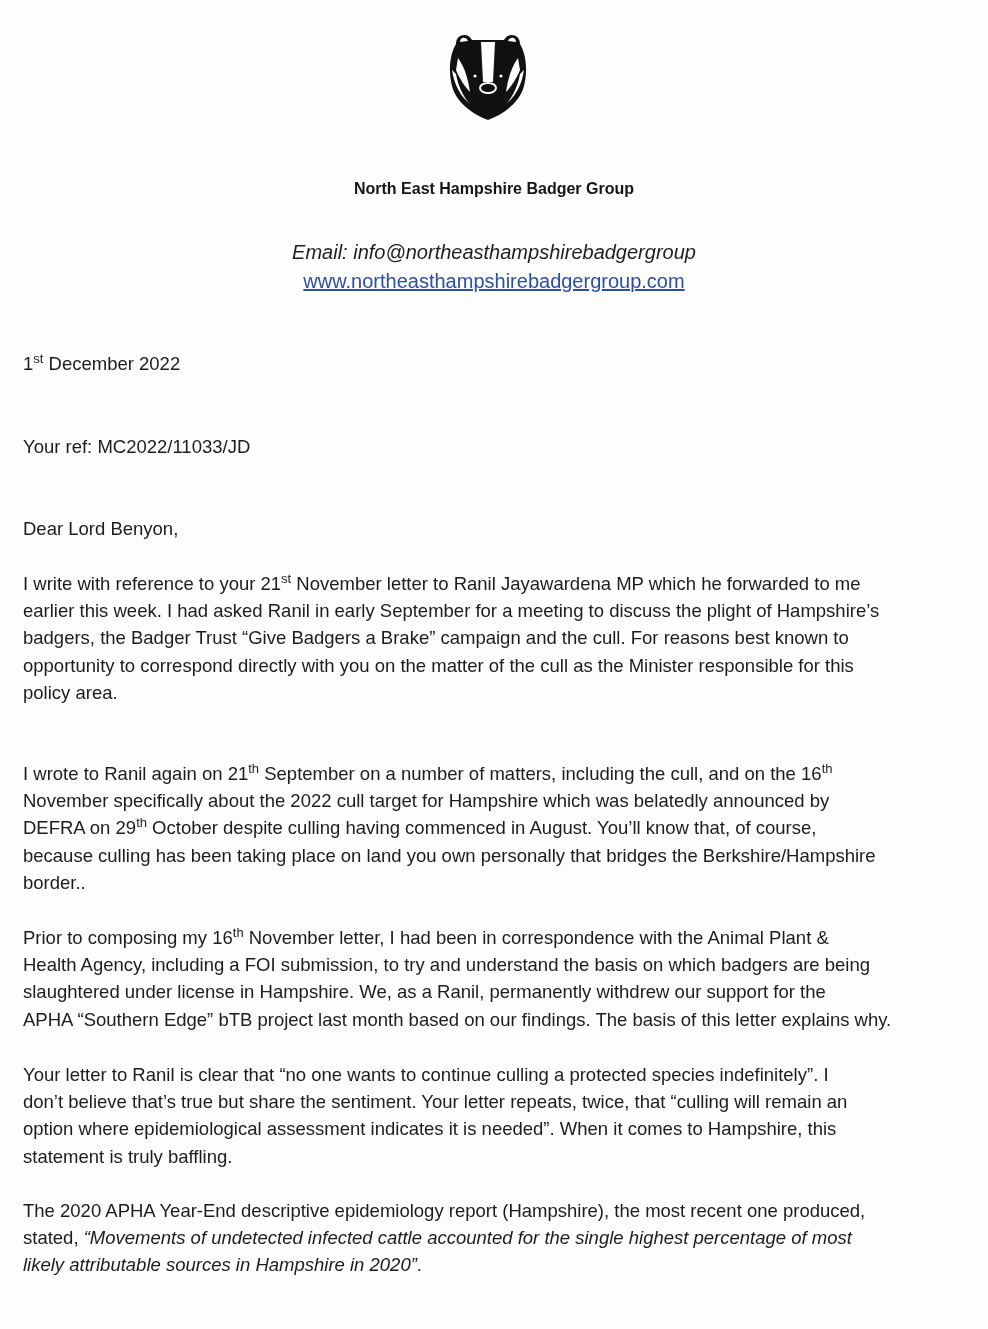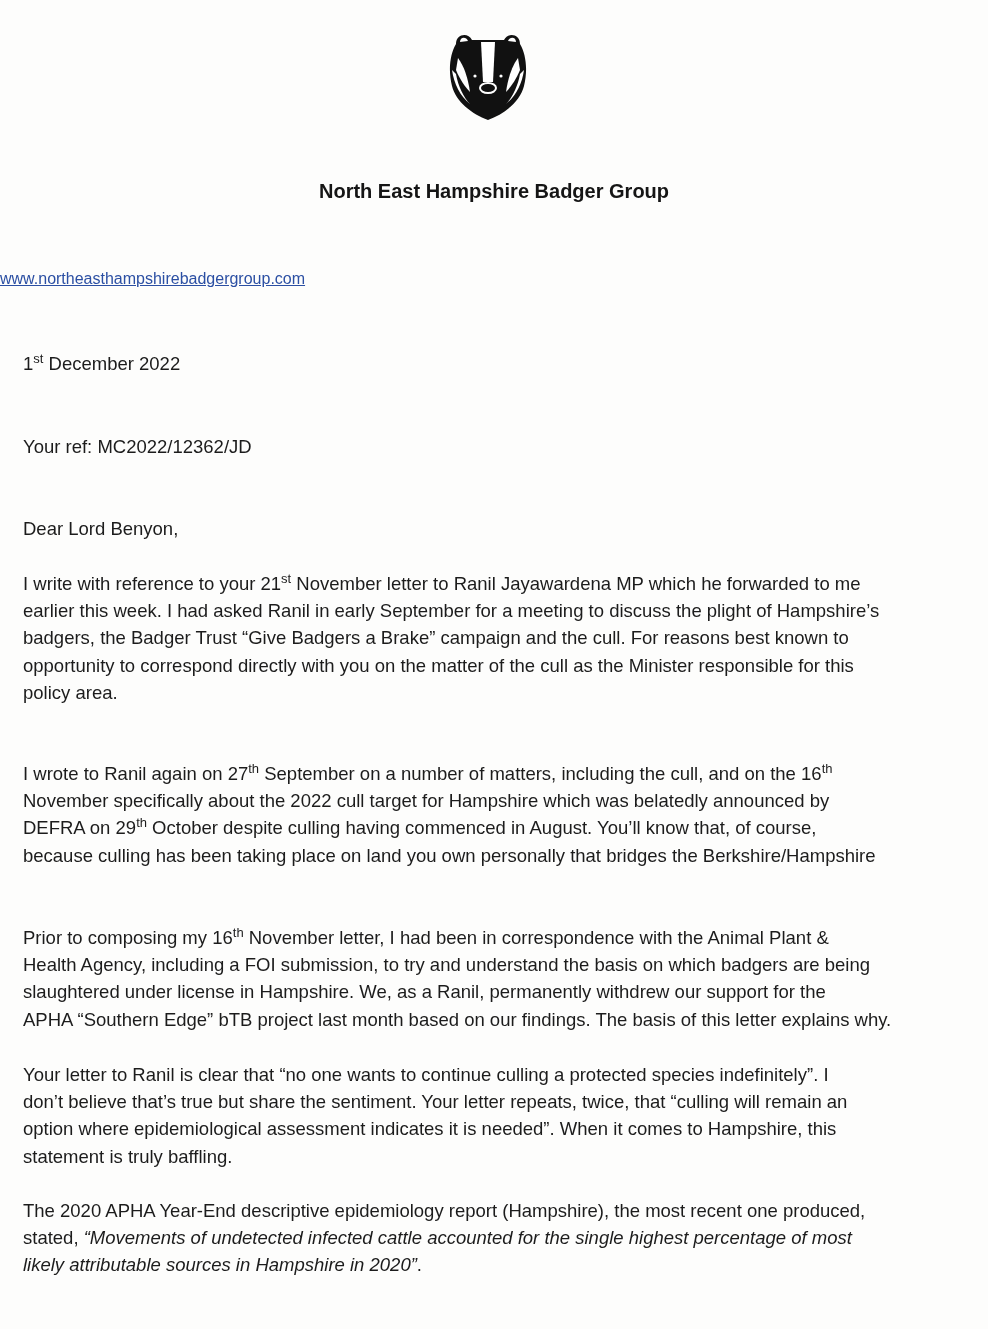--- a/index.html
+++ b/index.html
@@ -24,39 +24,40 @@
       width: 84px;
       height: 92px;
     }
     .org-name {
       position: absolute;
       top: 180px;
       left: 0;
       width: 988px;
       text-align: center;
       font-weight: bold;
-      font-size: 20px;
+      font-size: 16px;
       color: #151515;
     }
     .email {
       position: absolute;
       top: 241px;
       left: 0;
       width: 988px;
       text-align: center;
       font-style: italic;
       font-size: 20px;
       color: #1e1e1e;
     }
     .website {
       position: absolute;
       top: 270px;
       left: 0;
       width: 988px;
-      font-size: 16px;
+      text-align: center;
+      font-size: 20px;
     }
     .website a {
       color: #2b4fa3;
       text-decoration: underline;
     }
     .line {
       position: absolute;
       left: 23px;
       font-size: 18.5px;
       color: #1c1c1c;
@@ -94,43 +95,45 @@
     <path d="M12 28 C18 36 22 48 24 62 C20 58 14 50 10 40 Z" fill="#fff"></path>
     <path d="M72 28 C66 36 62 48 60 62 C64 58 70 50 74 40 Z" fill="#fff"></path>
     <path d="M6 40 C8 54 14 66 24 74 C18 68 12 56 10 44 Z" fill="#fff"></path>
     <path d="M78 40 C76 54 70 66 60 74 C66 68 72 56 74 44 Z" fill="#fff"></path>
     <ellipse cx="42" cy="58" rx="8" ry="5" fill="#111" stroke="#fff" stroke-width="2"></ellipse>
     <circle cx="29" cy="46" r="1.6" fill="#fff"></circle>
     <circle cx="55" cy="46" r="1.6" fill="#fff"></circle>
   </svg>
 
   <div class="org-name">North East Hampshire Badger Group</div>
+  <div class="email">Email: info@northeasthampshirebadgergroup</div>
   <div class="website">
     <a>www.northeasthampshirebadgergroup.com</a>
   </div>
 
   <div class="line date"><span>1</span><sup>st</sup><span> December 2022</span></div>
 
-  <div class="line ref">Your ref: MC2022/12362/JD</div>
+  <div class="line ref">Your ref: MC2022/11033/JD</div>
 
   <div class="line salutation">Dear Lord Benyon,</div>
 
   <div class="para p1">
     <span class="row"><span>I write with reference to your 21</span><sup>st</sup><span> November letter to Ranil Jayawardena MP which he forwarded to me</span></span>
     <span class="row">earlier this week. I had asked Ranil in early September for a meeting to discuss the plight of Hampshire’s</span>
     <span class="row">badgers, the Badger Trust “Give Badgers a Brake” campaign and the cull. For reasons best known to</span>
     <span class="row">opportunity to correspond directly with you on the matter of the cull as the Minister responsible for this</span>
     <span class="row">policy area.</span>
   </div>
 
   <div class="para p2">
-    <span class="row"><span>I wrote to Ranil again on 27</span><sup>th</sup><span> September on a number of matters, including the cull, and on the 16</span><sup>th</sup></span>
+    <span class="row"><span>I wrote to Ranil again on 21</span><sup>th</sup><span> September on a number of matters, including the cull, and on the 16</span><sup>th</sup></span>
     <span class="row">November specifically about the 2022 cull target for Hampshire which was belatedly announced by</span>
     <span class="row"><span>DEFRA on 29</span><sup>th</sup><span> October despite culling having commenced in August. You’ll know that, of course,</span></span>
     <span class="row">because culling has been taking place on land you own personally that bridges the Berkshire/Hampshire</span>
+    <span class="row">border..</span>
   </div>
 
   <div class="para p3">
     <span class="row"><span>Prior to composing my 16</span><sup>th</sup><span> November letter, I had been in correspondence with the Animal Plant &amp;</span></span>
     <span class="row">Health Agency, including a FOI submission, to try and understand the basis on which badgers are being</span>
     <span class="row">slaughtered under license in Hampshire. We, as a Ranil, permanently withdrew our support for the</span>
     <span class="row">APHA “Southern Edge” bTB project last month based on our findings. The basis of this letter explains why.</span>
   </div>
 
   <div class="para p4">

